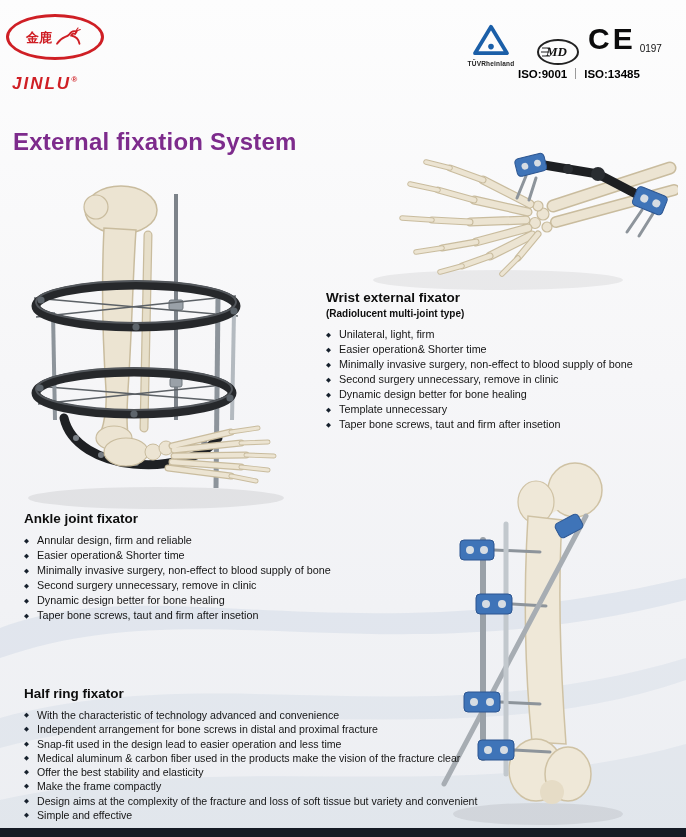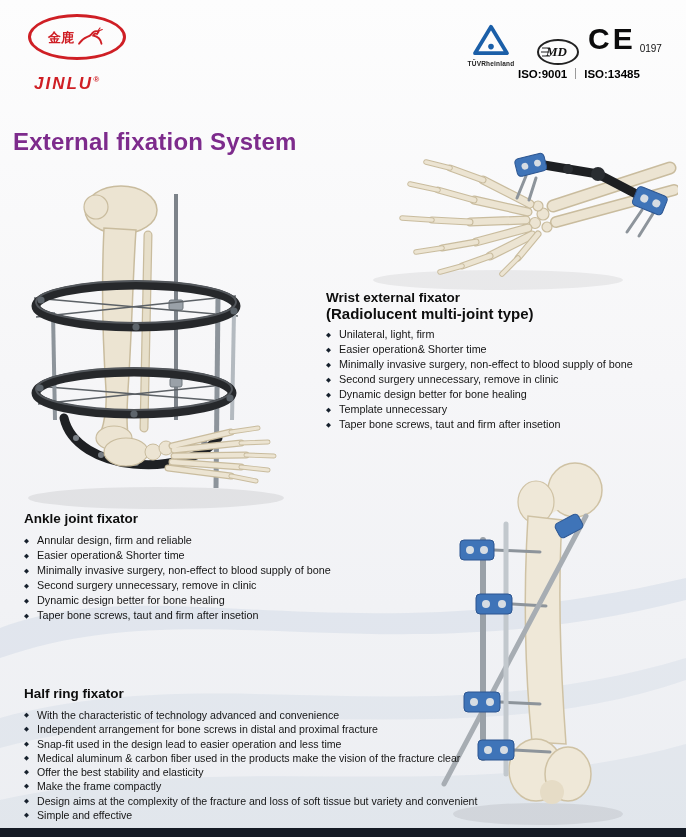--- a/index.html
+++ b/index.html
@@ -2,21 +2,21 @@
 <html><head>
 <meta charset="utf-8">
 <style>
   html,body{margin:0;padding:0;background:#ddd;}
   .page{
     position:relative;width:686px;height:837px;margin:0 auto;overflow:hidden;
     background:linear-gradient(180deg,#fdfdfd 0%,#f6f6f8 45%,#eceef2 100%);
     font-family:"Liberation Sans",sans-serif;color:#1a1a1a;
   }
   
-  .brand{position:absolute;left:28px;top:14px;width:120px;}
+  .brand{position:absolute;left:6px;top:14px;width:120px;}
   .brand-oval{
     width:92px;height:40px;border:3px solid #cf1f25;border-radius:50%;
     display:flex;align-items:center;justify-content:center;gap:2px;
   }
   .brand-oval .cn{color:#cf1f25;font-weight:bold;font-size:13px;line-height:1;}
   .brand-word{margin-top:14px;margin-left:6px;color:#cf1f25;font-weight:800;font-style:italic;
     font-size:17px;letter-spacing:2px;}
   .brand-word sup{font-size:8px;letter-spacing:0;}
   .certs{position:absolute;top:24px;right:14px;width:214px;height:66px;}
   .tuv{position:absolute;left:0;top:0;width:66px;text-align:center;}
@@ -30,21 +30,21 @@
   .iso-row{position:absolute;left:60px;top:44px;white-space:nowrap;font-size:11.5px;
     font-weight:700;color:#000;}
   .iso-row .sep{display:inline-block;width:1px;height:11px;background:#9a9a9a;
     margin:0 8px;vertical-align:-1px;}
   
   .page-title{position:absolute;left:13px;top:128px;margin:0;font-size:24px;font-weight:700;
     color:#7d2b8c;letter-spacing:.2px;}
   
   .section{position:absolute;z-index:5;}
   .section h3{margin:0;font-size:13.5px;font-weight:700;color:#0e0e0e;line-height:16px;}
-  .section .subtitle{margin:0;font-size:15px;font-weight:700;color:#0e0e0e;line-height:15px;}
+  .section .subtitle{margin:0;font-size:10px;font-weight:700;color:#0e0e0e;line-height:15px;}
   .section ul{list-style:none;margin:6px 0 0 0;padding:0;}
   .section li{position:relative;padding-left:13px;font-size:10.8px;line-height:15px;color:#151515;}
   .section.compact li{font-size:10.6px;line-height:14.3px;}
   .section li::before{content:"\25C6";position:absolute;left:0;top:0;font-size:6.5px;color:#16202c;}
   #sec-wrist{left:326px;top:290px;width:350px;}
   #sec-ankle{left:24px;top:511px;width:345px;}
   #sec-halfring{left:24px;top:686px;width:478px;}
   
   .fig{position:absolute;z-index:2;}
   #fig-wrist{left:298px;top:138px;}

